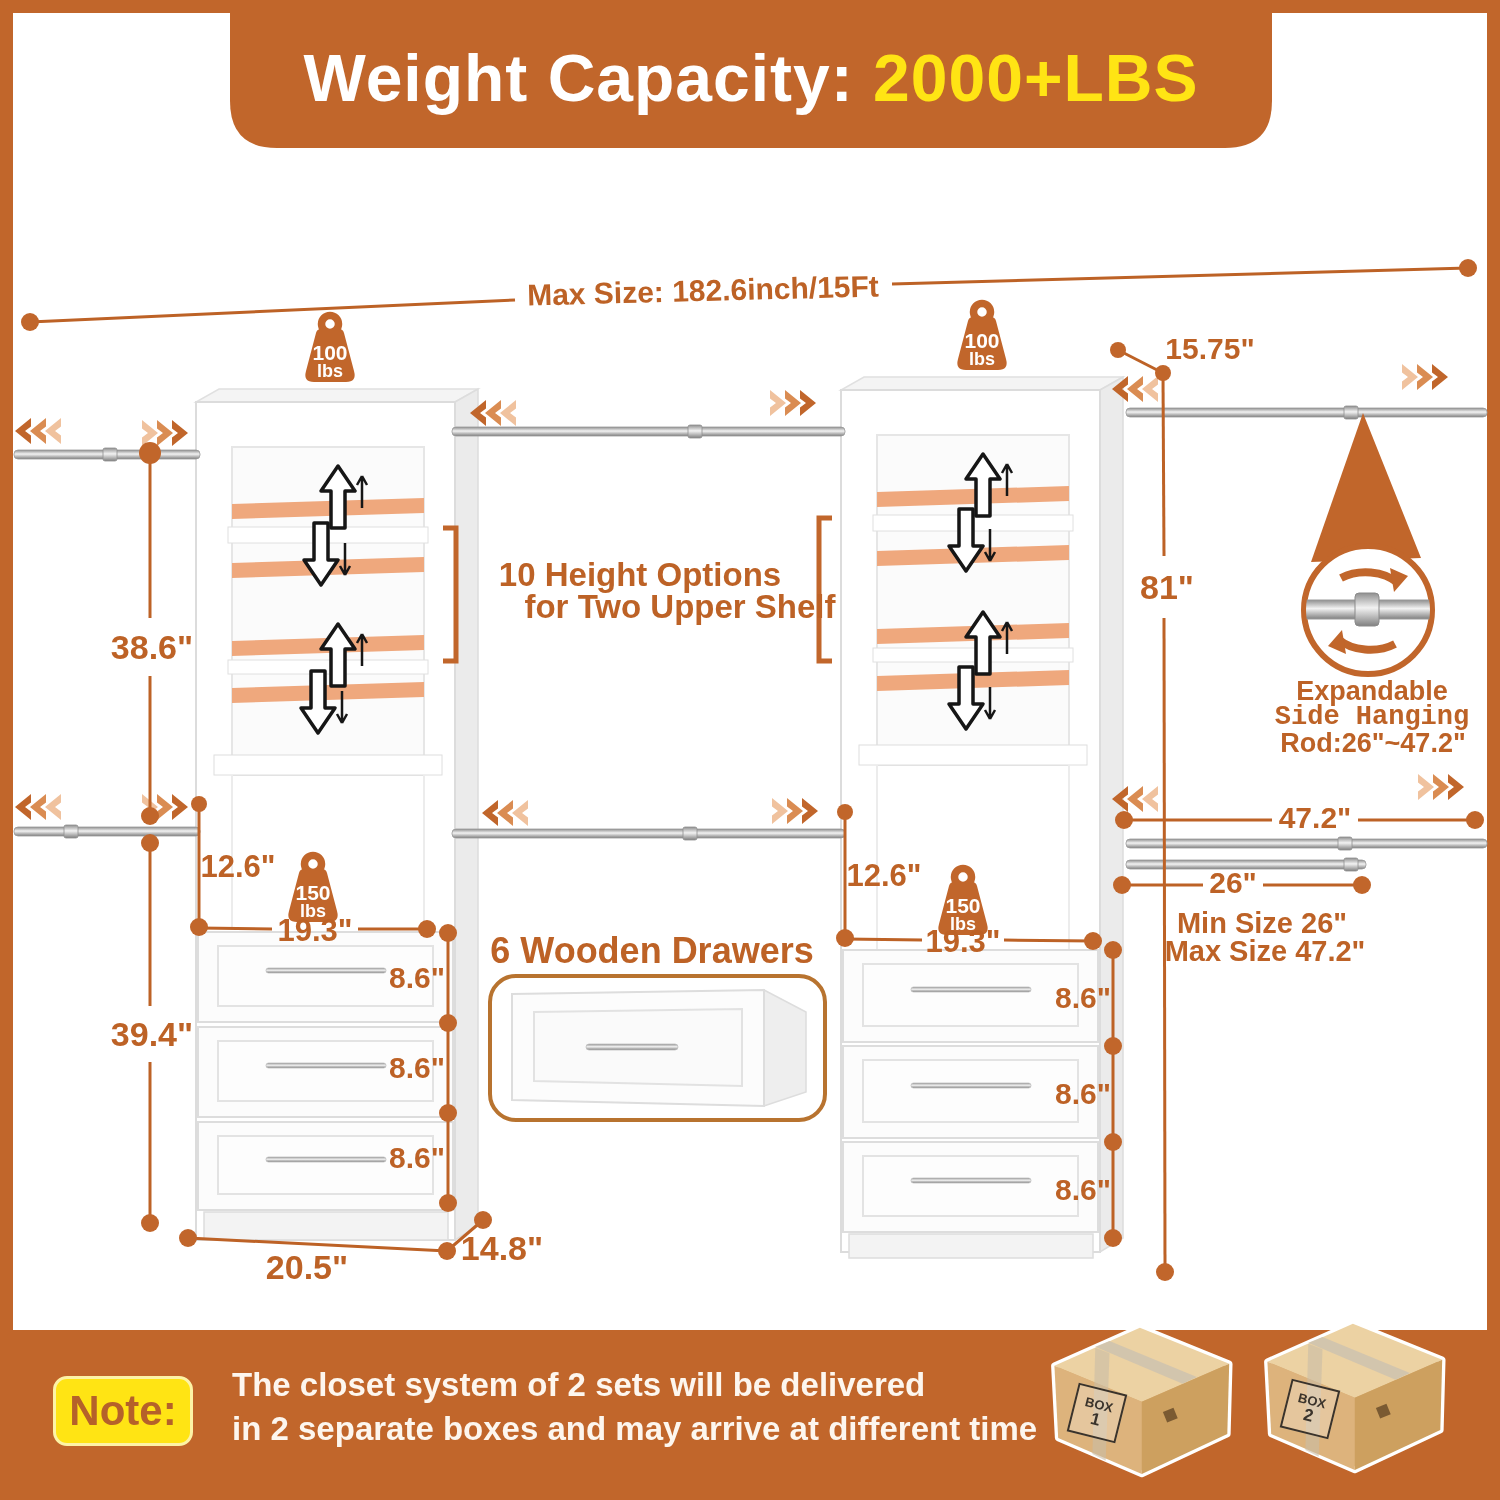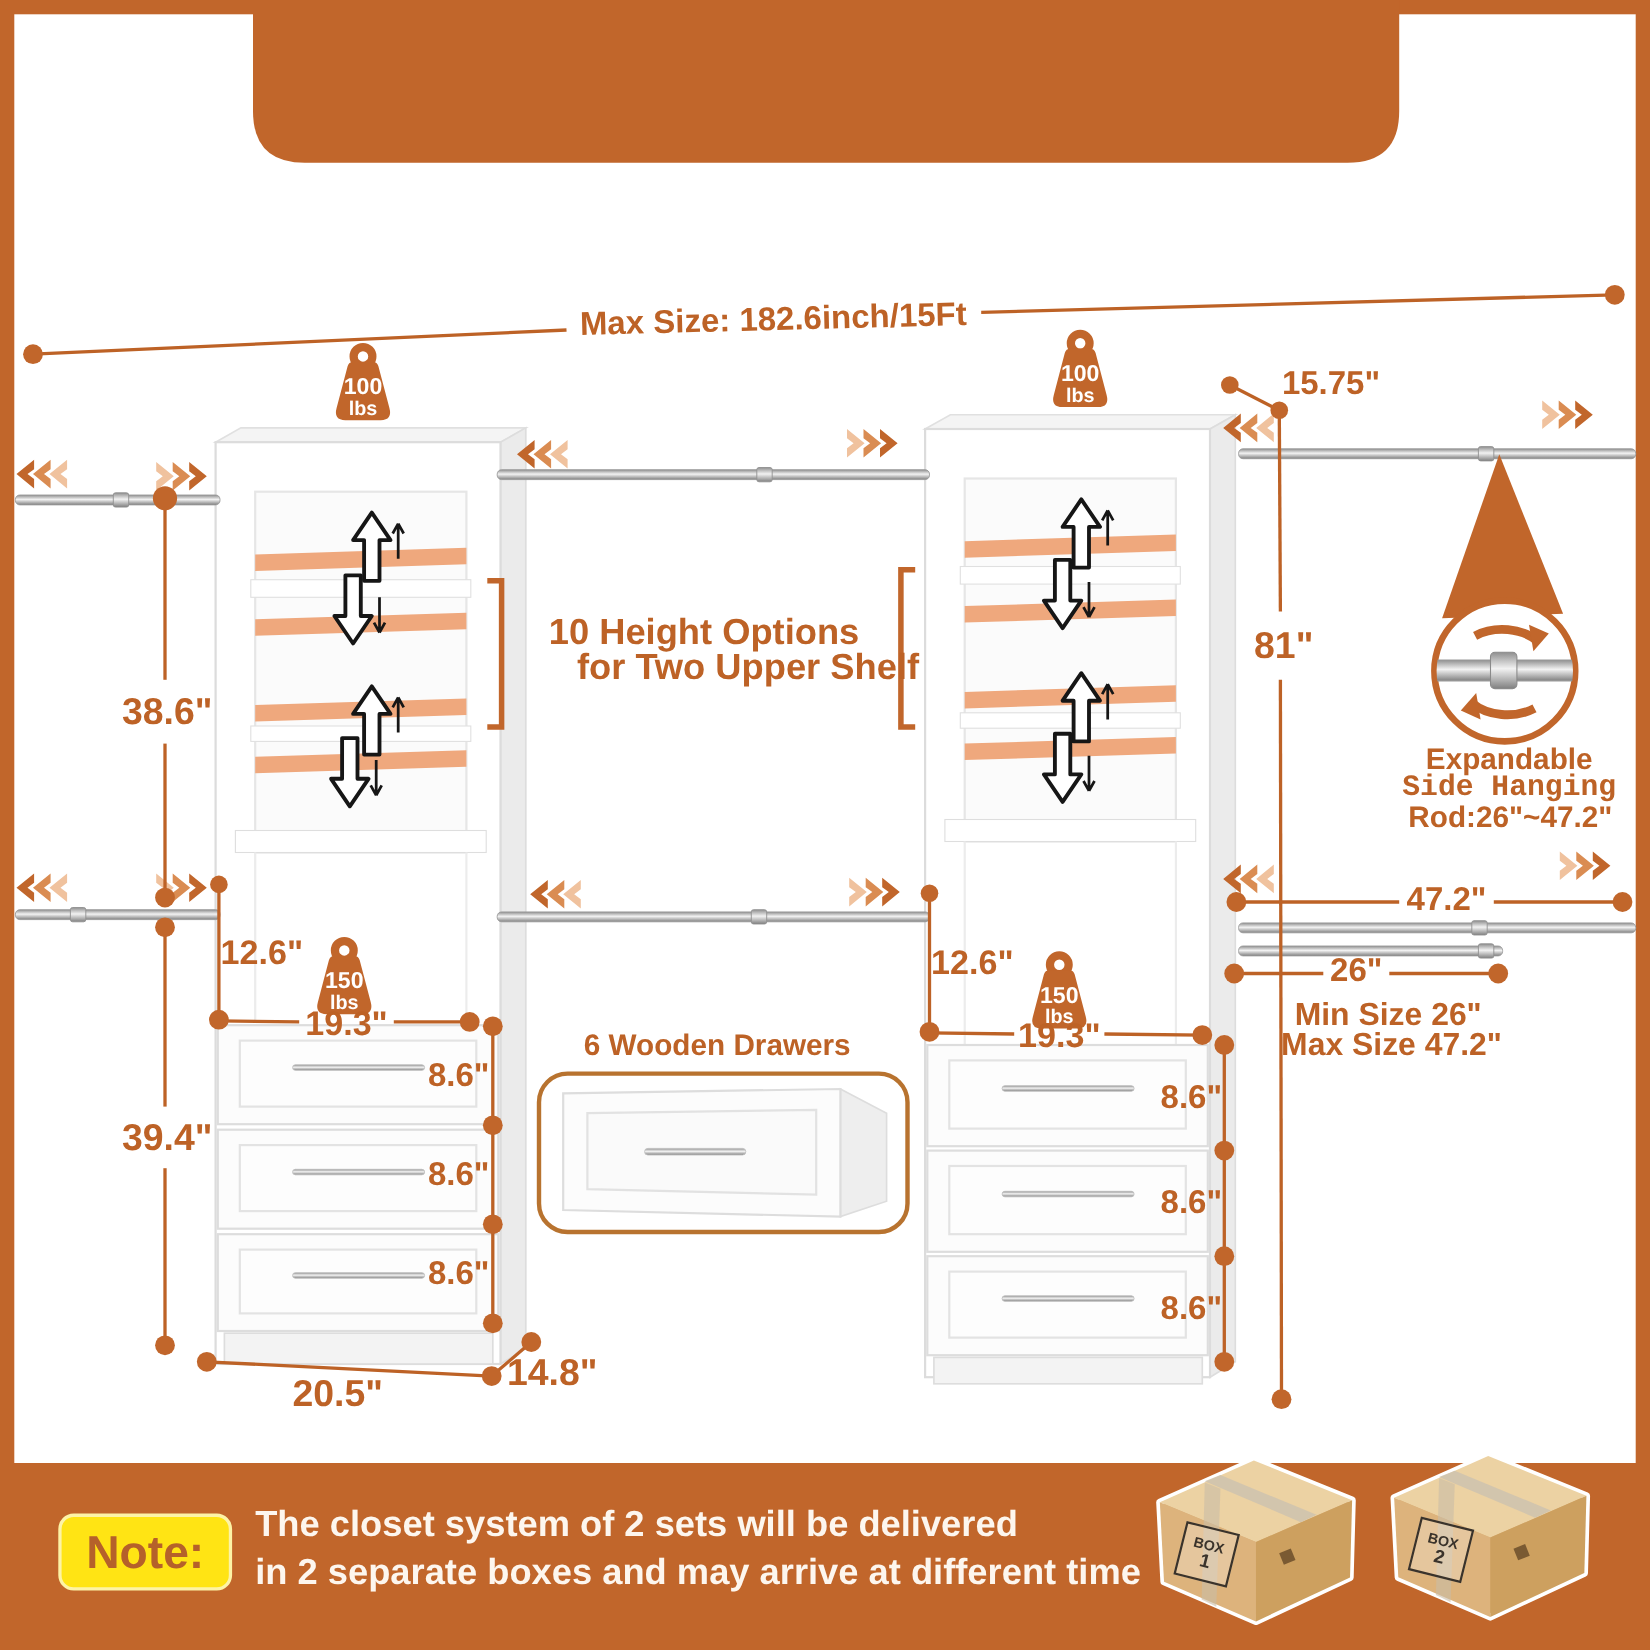--- a/index.html
+++ b/index.html
@@ -2,28 +2,28 @@
 <html><head>
 <meta charset="utf-8">
 <style>
   html,body{margin:0;padding:0;background:#fff;}
   .stage{position:relative;width:1500px;height:1500px;background:#fff;overflow:hidden;
          font-family:"Liberation Sans",sans-serif;}
   .art{position:absolute;left:0;top:0;width:1500px;height:1500px;}
   .lb{position:absolute;transform:translate(-50%,-50%);font-weight:bold;color:#bd6226;
       white-space:nowrap;line-height:1;}
   .fs27{font-size:27px}.fs29{font-size:29px}.fs30{font-size:30px}.fs31{font-size:31px}
-  .fs33{font-size:33px}.fs34{font-size:34px}.fs36{font-size:27px}
+  .fs33{font-size:33px}.fs34{font-size:34px}.fs36{font-size:36px}
   .wt{color:#fff;font-size:21px;letter-spacing:0;}
   .wtu{color:#fff;font-size:18px;}
   .header-title{position:absolute;left:751px;top:78px;transform:translate(-50%,-50%);
       font-size:66px;font-weight:bold;letter-spacing:1px;white-space:nowrap;}
   .header-title .h-prefix{color:#fff;}
   .header-title .h-hi{color:#ffe414;}
-  .note-badge{position:absolute;left:53px;top:1376px;width:158px;height:70px;background:#ffe414;
+  .note-badge{position:absolute;left:53px;top:1376px;width:140px;height:70px;background:#ffe414;
       border:3px solid #fdf3a6;border-radius:14px;display:flex;align-items:center;justify-content:center;
       font-size:42px;font-weight:bold;color:#b5612a;box-sizing:border-box;}
   .note-line{position:absolute;font-size:33px;font-weight:bold;color:#fdf6ee;white-space:nowrap;line-height:1;text-align:right;}
   .boxlabel{position:absolute;width:46px;height:46px;border:2px solid #3a332b;color:#3a332b;
       display:flex;flex-direction:column;align-items:center;justify-content:center;
       font-weight:bold;background:rgba(255,255,255,0.25);line-height:1;}
   .boxlabel .bw{font-size:13px;} .boxlabel .bn{font-size:17px;}
 </style>
 </head>
 <body>
@@ -261,20 +261,23 @@
     <polygon points="512,994 764,990 764,1106 512,1100" fill="#fcfcfc" stroke="#dddddd" stroke-width="2"></polygon>
     <polygon points="534,1012 742,1009 742,1086 534,1081" fill="#fafafa" stroke="#e2e2e2" stroke-width="2"></polygon>
     <rect x="586" y="1044" width="92" height="6" rx="3" fill="url(#silver)" stroke="#bfbfbf" stroke-width="0.8"></rect>
   </g>
 
   <rect x="0" y="1330" width="1500" height="170" fill="#c1662b"></rect>
   <use href="#shipbox" transform="translate(1043,1322) scale(0.95)"></use>
   <use href="#shipbox" transform="translate(1256,1318) scale(0.95)"></use>
 </svg>
 
+<div class="header-title">
+  <span class="h-prefix">Weight Capacity: </span><span class="h-hi">2000+LBS</span>
+</div>
 
 <div class="lb fs30" style="left:703px;top:291px;transform:translate(-50%,-50%) rotate(-1.5deg);">Max Size: 182.6inch/15Ft</div>
 <div class="lb fs30" style="left:1210px;top:349px;">15.75"</div>
 <div class="lb fs34" style="left:152px;top:647px;">38.6"</div>
 <div class="lb fs34" style="left:1167px;top:587px;">81"</div>
 <div class="lb fs31" style="left:238px;top:866px;">12.6"</div>
 <div class="lb fs31" style="left:884px;top:875px;">12.6"</div>
 <div class="lb fs31" style="left:315px;top:930px;">19.3"</div>
 <div class="lb fs31" style="left:963px;top:941px;">19.3"</div>
 <div class="lb fs30" style="left:417px;top:978px;">8.6"</div>

